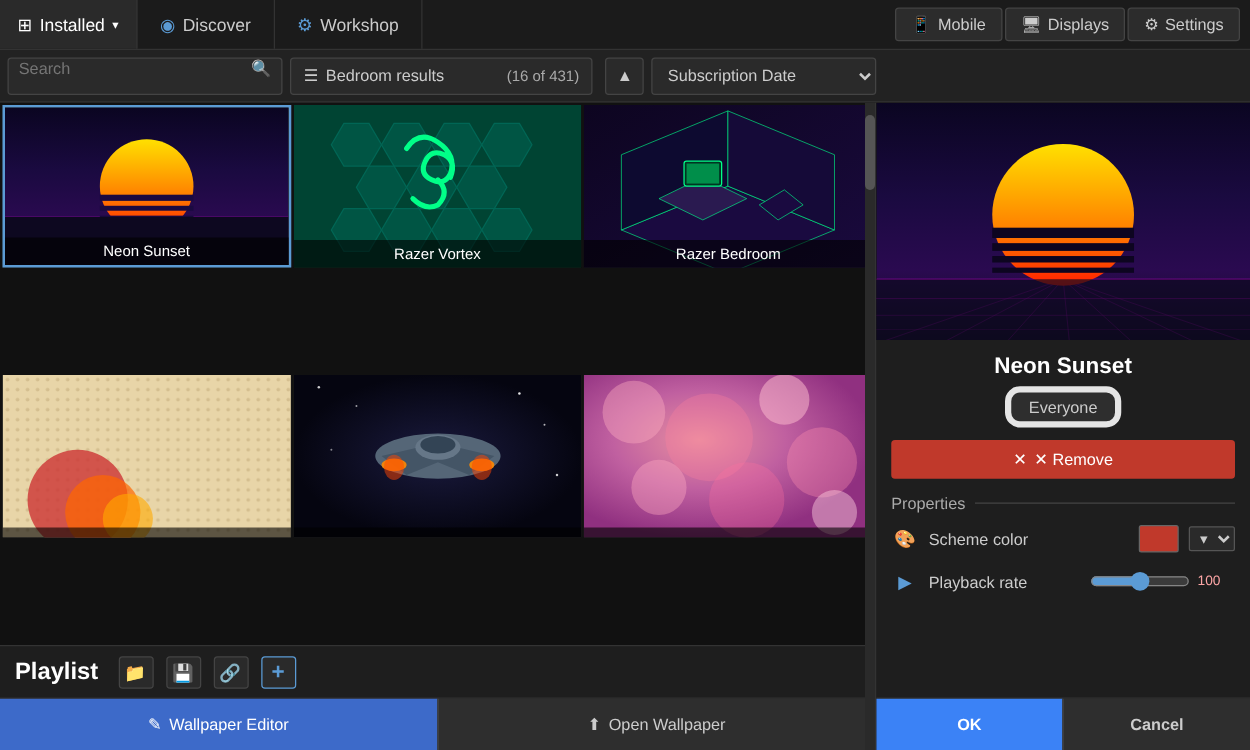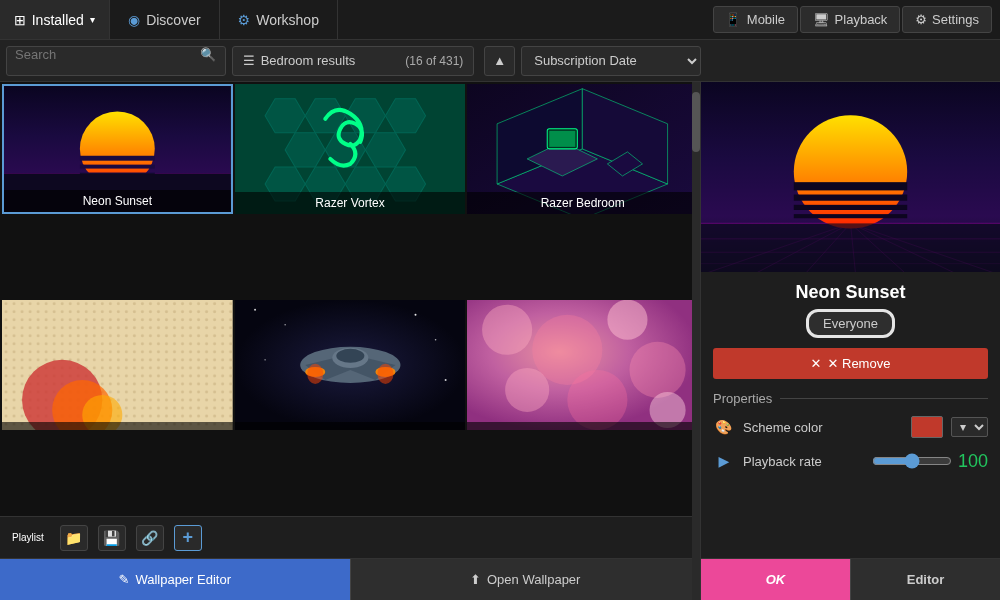--- a/index.html
+++ b/index.html
@@ -208,22 +208,22 @@
       display: flex;
       align-items: center;
       background: #1e1e1e;
       border-top: 1px solid #333;
       height: 42px;
       padding: 0 12px;
       gap: 10px;
       flex-shrink: 0;
     }
     .playlist-title {
-      font-size: 10px;
-      font-weight: normal;
+      font-size: 19px;
+      font-weight: bold;
       color: #fff;
       margin-right: 6px;
     }
     .playlist-icon-btn {
       background: #2a2a2a;
       border: 1px solid #444;
       border-radius: 3px;
       color: #ccc;
       width: 28px;
       height: 26px;
@@ -288,21 +288,21 @@
     .scene-label {
       text-align: center;
       color: #aaa;
       font-size: 13px;
       margin-bottom: 6px;
     }
     .everyone-badge {
       display: block;
       margin: 0 auto 10px;
       background: #2e2e2e;
-      border: 3px solid #e5e5e5;
+      border: 5px solid #e5e5e5;
       border-radius: 12px;
       padding: 4px 14px;
       color: #ccc;
       font-size: 13px;
       width: fit-content;
     }
     .remove-btn {
       display: flex;
       align-items: center;
       justify-content: center;
@@ -372,22 +372,22 @@
     .playback-slider-wrap {
       display: flex;
       align-items: center;
       gap: 6px;
     }
     .playback-slider {
       width: 80px;
       accent-color: #5b9bd5;
     }
     .playback-value {
-      color: #22c55e;
-      font-size: 18px;
+      color: #fca5a5;
+      font-size: 11px;
       min-width: 30px;
     }
 
     
     .right-bottom {
       display: flex;
       height: 42px;
       flex-shrink: 0;
       margin-top: auto;
       border-top: 1px solid #333;
@@ -396,23 +396,22 @@
       flex: 1;
       display: flex;
       align-items: center;
       justify-content: center;
       cursor: pointer;
       font-size: 13px;
       border: none;
       font-weight: bold;
     }
     .btn-ok {
-      background: #ec4899;
+      background: #3b82f6;
       color: #fff;
-      font-style: italic;
     }
     .btn-cancel {
       background: #2e2e2e;
       color: #ccc;
       border-left: 1px solid #444;
     }
   </style>
 </head>
 <body>
 
@@ -431,21 +430,21 @@
     <span>Workshop</span>
   </div>
   <div class="nav-spacer"></div>
   <div class="nav-right">
     <div class="nav-btn">
       <span>📱</span>
       <span>Mobile</span>
     </div>
     <div class="nav-btn">
       <span>🖥</span>
-      <span>Playback</span>
+      <span>Displays</span>
     </div>
     <div class="nav-btn">
       <span>⚙</span>
       <span>Settings</span>
     </div>
   </div>
 </div>
 
 <div class="toolbar">
   <div class="search-box">
@@ -748,18 +747,18 @@
       </div>
     </div>
 
     <div style="flex:1;"></div>
 
     <div class="right-bottom">
       <button class="right-btn btn-ok">
         <span>OK</span>
       </button>
       <button class="right-btn btn-cancel">
-        <span>Editor</span>
+        <span>Cancel</span>
       </button>
     </div>
 
   </div>
 </div>
 
 </body></html>

